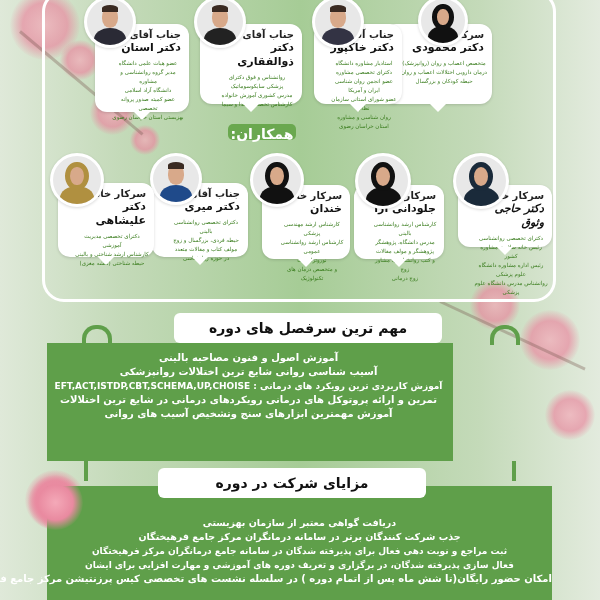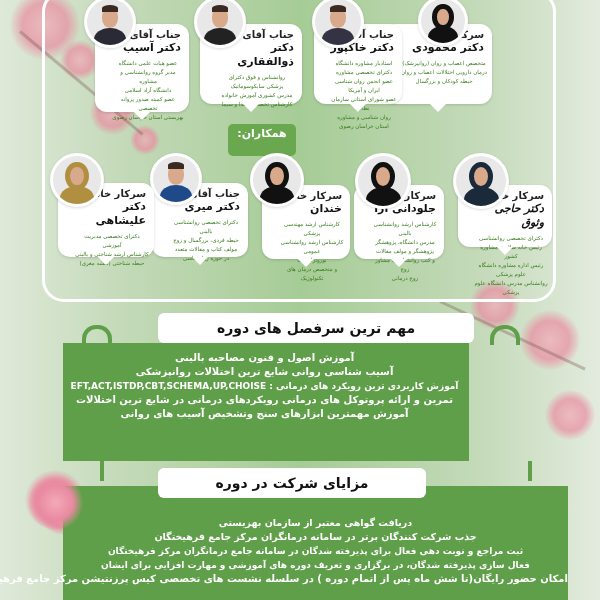--- a/index.html
+++ b/index.html
@@ -36,28 +36,27 @@
     overflow: hidden;
     box-shadow: 0 1px 3px rgba(0,0,0,.15);
   }
   .avatar .bg { position:absolute; inset:0; background:#e8e8e8; }
   .avatar .head { position:absolute; border-radius:50%; }
   .avatar .body { position:absolute; border-radius:50% 50% 0 0; }
   .title-line { font-weight: bold; font-size: 10px; color: #222; line-height: 13px; text-align: right; }
   .name-line { font-weight: bold; font-size: 11px; color: #111; line-height: 14px; text-align: right; }
   .desc { font-size: 5.5px; color: #3a7d1e; line-height: 9px; text-align: center; margin-top: 4px; }
   .colleagues-label {
-    position: absolute; left: 228px; top: 124px; width: 68px; height: 32px;
-    background: #6aa84f; color: #fff; font-weight: bold; font-size: 11px;
+    position: absolute; left: 228px; top: 124px; width: 68px; height: 16px;
+    background: #6aa84f; color: #fff; font-weight: bold; font-size: 14px;
     border-radius: 5px; text-align: center; line-height: 20px;
   }
   .section-box {
     position: absolute; background: #5f9f4a; color: #fff; text-align: center;
     font-weight: bold;
-    margin-left: 16px;
   }
   .section-title {
     position: absolute; background: #fff; color: #111; font-weight: bold;
     font-size: 14px; text-align: center; border-radius: 6px;
   }
   .list-line { font-size: 10px; line-height: 14px; white-space: nowrap; }
   .connector { position: absolute; border: 4px solid #5f9f4a; border-bottom: none; border-radius: 14px 14px 0 0; }
 </style>
 </head>
 <body>
@@ -120,21 +119,21 @@
       </div>
     </div>
     <div class="avatar" style="left: 194px; top: -4px; width: 52px; height: 52px;">
       <div class="bg"></div>
       <div class="body" style="left:15%;top:62%;width:70%;height:50%;background:#222;"></div>
       <div class="head" style="left:32%;top:18%;width:36%;height:44%;background:#d8a98a;"></div>
       <div class="head" style="left:32%;top:14%;width:36%;height:14%;background:#3a2a22;border-radius:50% 50% 0 0;"></div>
     </div>
     <div class="card" style="left: 95px; top: 24px; width: 94px; height: 88px; padding-top: 4px;">
       <div class="title-line" style="padding-right: 4px;">جناب آقای</div>
-      <div class="name-line" style="padding-right: 4px;">دکتر آسیب</div>
+      <div class="name-line" style="padding-right: 4px;">دکتر استان</div>
       <div class="desc">
         <div>عضو هیات علمی دانشگاه</div>
         <div>مدیر گروه روانشناسی و مشاوره</div>
         <div>دانشگاه آزاد اسلامی</div>
         <div>عضو کمیته صدور پروانه تخصصی</div>
         <div>بهزیستی استان خراسان رضوی</div>
       </div>
     </div>
     <div class="avatar" style="left: 84px; top: -4px; width: 52px; height: 52px;">
       <div class="bg"></div>
@@ -232,21 +231,21 @@
 <div class="connector" style="left:82px;top:325px;width:30px;height:20px;"></div>
 <div class="connector" style="left:490px;top:325px;width:30px;height:20px;"></div>
 <div class="section-box" style="left:47px;top:343px;width:403px;height:118px;padding-top:8px;">
   <div class="list-line">آموزش اصول و فنون مصاحبه بالینی</div>
   <div class="list-line">آسیب شناسی روانی شایع ترین اختلالات روانپزشکی</div>
   <div class="list-line" style="font-size:9px;">آموزش کاربردی ترین رویکرد های درمانی : EFT,ACT,ISTDP,CBT,SCHEMA,UP,CHOISE</div>
   <div class="list-line">تمرین و ارائه پروتوکل های درمانی رویکردهای درمانی در شایع ترین اختلالات</div>
   <div class="list-line">آموزش مهمترین ابزارهای سنج وتشخیص آسیب های روانی</div>
 </div>
 <div class="section-box" style="left:450px;top:343px;width:3px;height:118px;"></div>
-<div class="section-title" style="left:158px;top:313px;width:316px;height:30px;line-height:30px;">مهم ترین سرفصل های دوره</div>
+<div class="section-title" style="left:174px;top:313px;width:268px;height:30px;line-height:30px;">مهم ترین سرفصل های دوره</div>
 
 <div class="section-box" style="left:84px;top:461px;width:4px;height:20px;"></div>
 <div class="section-box" style="left:512px;top:461px;width:4px;height:20px;"></div>
 <div class="section-box" style="left:47px;top:486px;width:505px;height:120px;padding-top:30px;">
   <div class="list-line" style="font-size:9.5px;">دریافت گواهی معتبر از سازمان بهزیستی</div>
   <div class="list-line" style="font-size:9.5px;">جذب شرکت کنندگان برتر در سامانه درمانگران مرکز جامع فرهیختگان</div>
   <div class="list-line" style="font-size:9px;">ثبت مراجع و نوبت دهی فعال برای پذیرفته شدگان در سامانه جامع درمانگران مرکز فرهیختگان</div>
   <div class="list-line" style="font-size:9px;">فعال سازی پذیرفته شدگان، در برگزاری و تعریف دوره های آموزشی و مهارت افزایی برای ایشان</div>
   <div class="list-line" style="font-size:10px;">امکان حضور رایگان(تا شش ماه پس از اتمام دوره ) در سلسله نشست های تخصصی کیس پرزنتیشن مرکز جامع فرهیختگان</div>
 </div>

